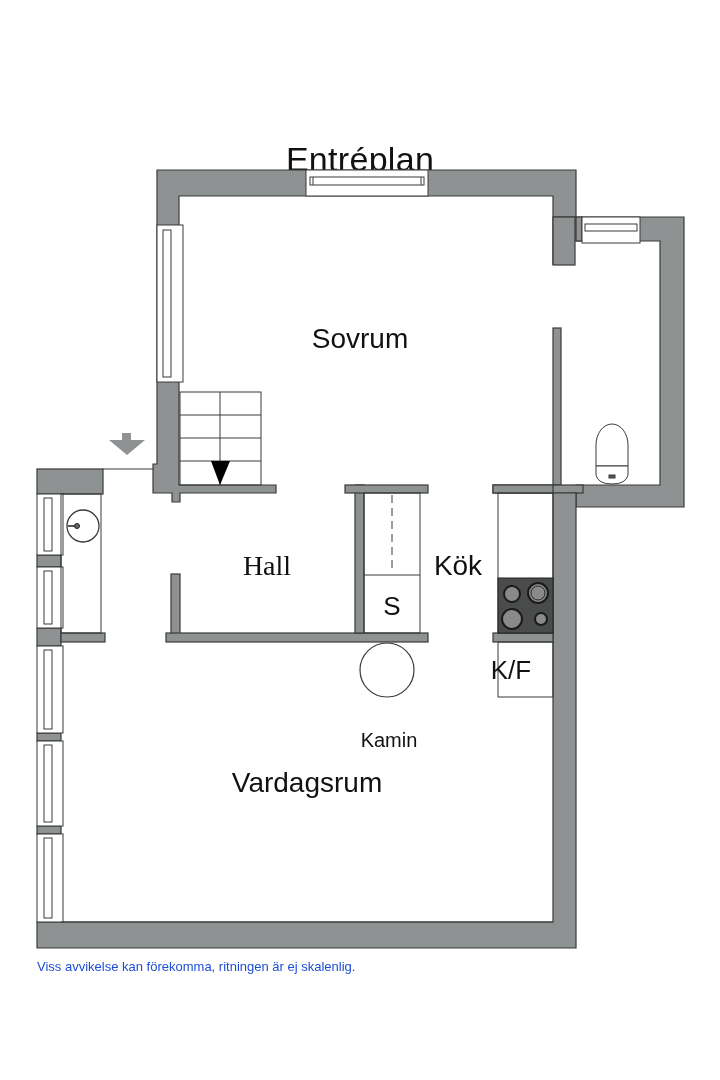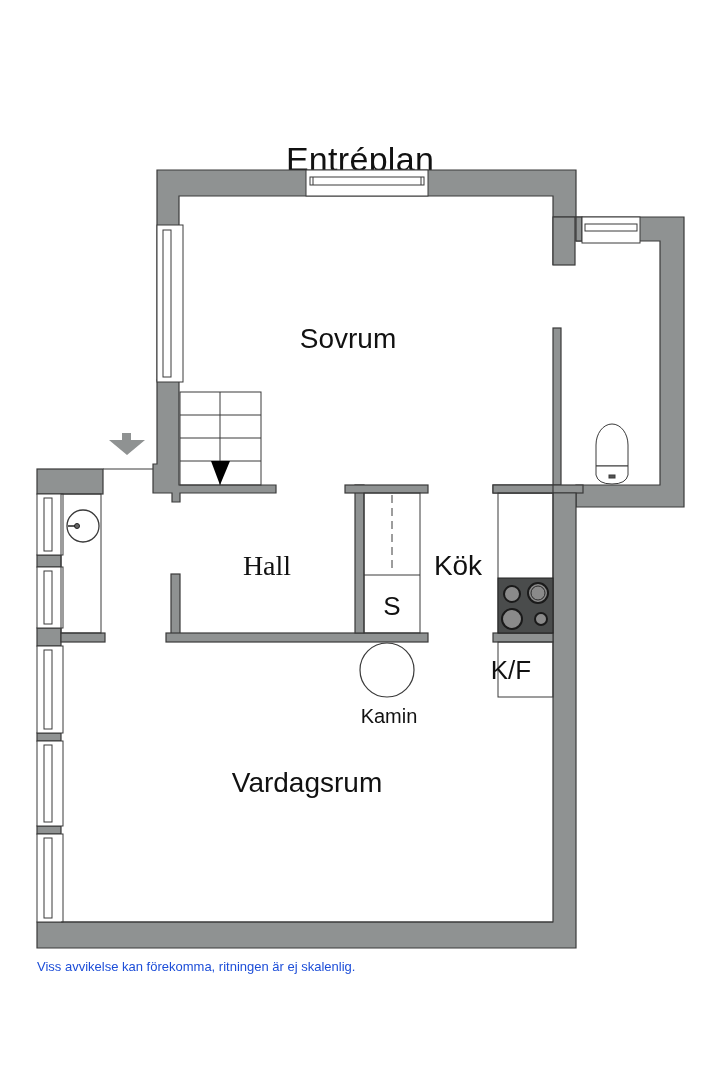--- a/index.html
+++ b/index.html
@@ -122,21 +122,21 @@
 
   <g fill="#fff" stroke="#3a3a3a" stroke-width="1">
     <path d="M596,466 V445 A16,21 0 0 1 628,445 V466 Z"></path>
     <path d="M596,466 H628 V475 Q626,484 612,484 Q598,484 596,475 Z"></path>
     <rect x="609" y="475" width="6" height="3" fill="#555"></rect>
   </g>
 
   <line x1="61" y1="922" x2="553" y2="922" stroke="#3a3a3a" stroke-width="1"></line>
 </svg>
 
-<div class="lbl room" style="left:348px; top:339px;">Sovrum</div>
+<div class="lbl room" style="left:360px; top:339px;">Sovrum</div>
 <div class="lbl room" style="left:267px; top:566px;font-family:Liberation Serif, serif;">Hall</div>
 <div class="lbl room" style="left:458px; top:566px;">Kök</div>
 <div class="lbl room" style="left:307px; top:783px;text-align:right;">Vardagsrum</div>
 <div class="lbl fixture" style="left:392px; top:606px;">S</div>
 <div class="lbl fixture" style="left:511px; top:670px;text-align:center;">K/F</div>
-<div class="lbl small" style="left:389px; top:716px;">Kamin</div>
+<div class="lbl small" style="left:389px; top:740px;">Kamin</div>
 
 <div class="footer">Viss avvikelse kan förekomma, ritningen är ej skalenlig.</div>
 
 </body></html>

